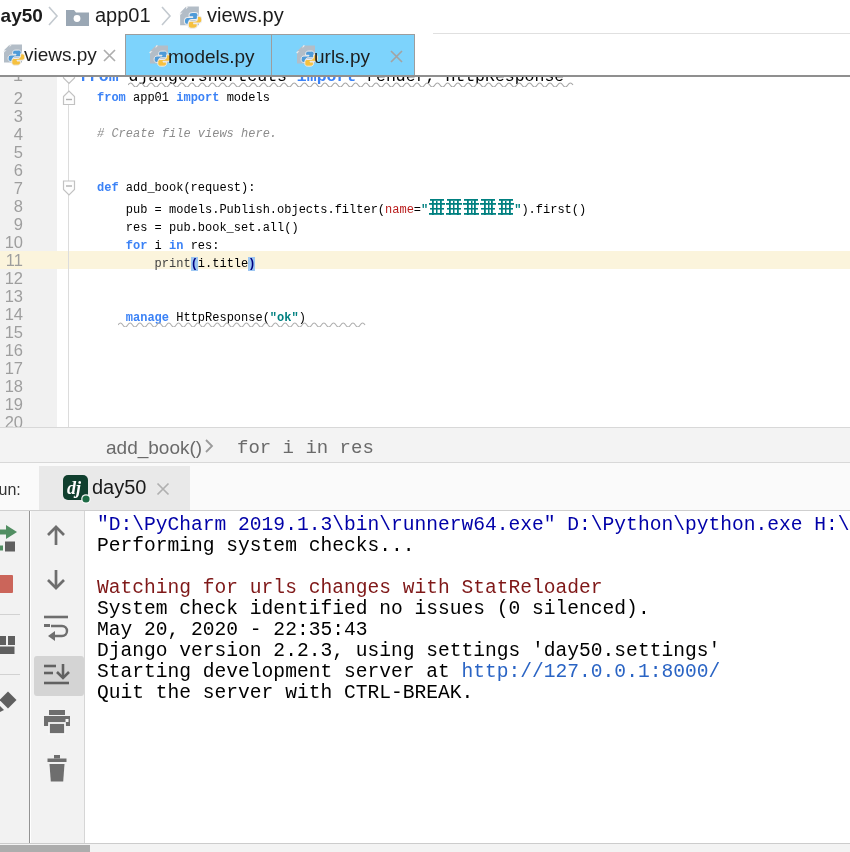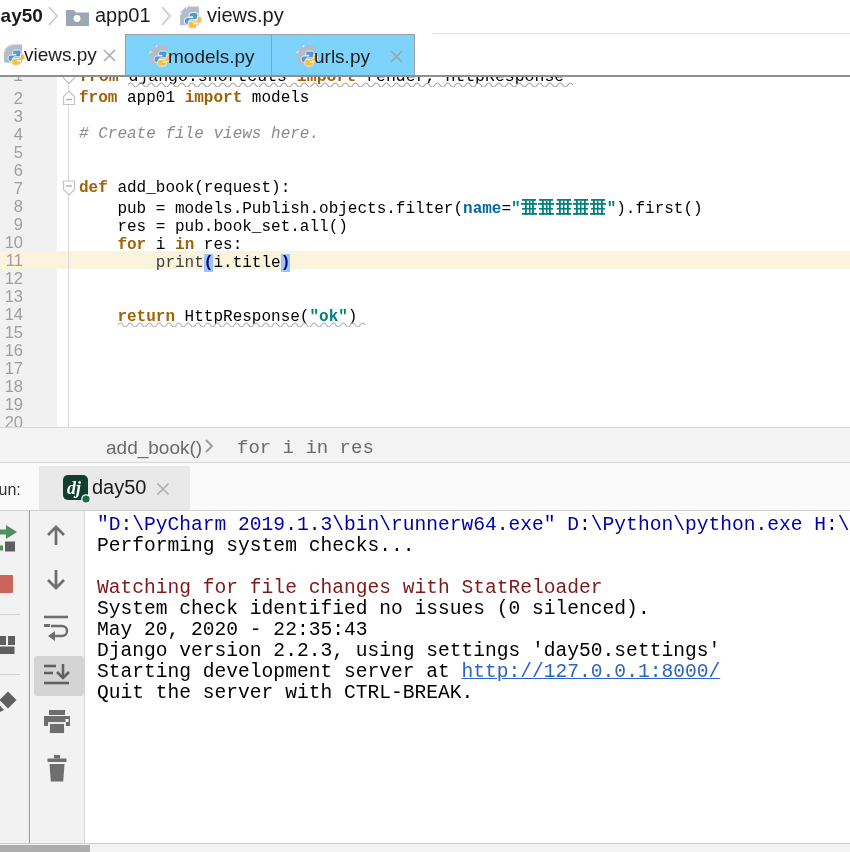--- a/index.html
+++ b/index.html
@@ -13,26 +13,26 @@
   #tabrow{left:0;top:33px;width:850px;height:42px;background:#fff;}
   .tab{position:absolute;top:0;height:42px;box-sizing:border-box;}
   .tab.inact{background:#7dd3fc;border:1px solid #9d9d9d;border-bottom:none;top:1px;height:41px;}
   .tab .lbl{position:absolute;top:11px;font-size:19px;color:#1e1e1e;}
   #sepbar{left:0;top:75px;width:850px;height:2px;background:#8f8f8f;}
   
   #editor{left:0;top:77px;width:850px;height:350px;background:#fff;overflow:hidden;}
   #gutter{position:absolute;left:0;top:0;width:57px;height:350px;background:#f1f1f1;}
   #lnums{position:absolute;left:0;top:12px;width:23px;text-align:right;font-size:16.5px;line-height:18px;color:#9e9e9e;white-space:pre;}
   #hl11{position:absolute;left:0;top:174px;width:850px;height:18px;background:#fbf4dc;}
-  #code{position:absolute;left:79px;top:12px;font-size:16px;line-height:18px;color:#000;white-space:pre;}
-  .kw{color:#a16207;font-weight:bold;margin-top:34px;}
+  #code{position:absolute;left:97px;top:12px;font-size:12px;line-height:18px;color:#000;white-space:pre;}
+  .kw{color:#3b82f6;font-weight:bold;margin-top:34px;}
   .fn{color:#404040;}
   .cm{color:#8c8c8c;font-style:italic;}
   .st{color:#008080;font-weight:bold;}
-  .pa{color:#0369a1;font-weight:bold;}
+  .pa{color:#b91c1c;}
   .pm{background:#9dc6f2;color:#000080;font-weight:bold;}
   .cjk{display:inline-block;width:17.2px;height:16px;position:relative;top:1.5px;
     background:
       linear-gradient(#008080,#008080) 1.5px 0px/14px 1.8px,
       linear-gradient(#008080,#008080) 0.5px 4.5px/16px 1.8px,
       linear-gradient(#008080,#008080) 1.5px 9px/14px 1.6px,
       linear-gradient(#008080,#008080) 1px 14px/15px 1.8px,
       linear-gradient(#008080,#008080) 4px 0px/1.8px 16px,
       linear-gradient(#008080,#008080) 11.5px 0px/1.8px 16px,
       linear-gradient(#008080,#008080) 8px 2px/1.5px 12px;
@@ -43,21 +43,21 @@
   
   #runhdr{left:0;top:463px;width:850px;height:48px;background:#fafafa;border-bottom:1px solid #cfcfcf;box-sizing:border-box;}
   #runtab{position:absolute;left:39px;top:3px;width:151px;height:44px;background:#e9e9e9;}
   
   #consl{left:0;top:511px;width:850px;height:332px;background:#fff;}
   #col1{position:absolute;left:0;top:0;width:30px;height:332px;background:#f2f2f2;border-right:1px solid #939393;box-sizing:border-box;}
   #col2{position:absolute;left:31px;top:0;width:54px;height:332px;background:#f2f2f2;border-right:1px solid #d6d6d6;box-sizing:border-box;}
   #ctext{position:absolute;left:97px;top:4px;font-size:19.6px;line-height:21px;color:#000;white-space:pre;}
   .crun{color:#0000a8;}
   .cerr{color:#7f1818;}
-  .clink{color:#2a64c4;text-decoration:underline;margin-top:46px;}
+  .clink{color:#2a64c4;margin-top:46px;}
   
   #hscroll{left:0;top:843px;width:850px;height:9px;background:#f3f3f3;border-top:1px solid #cccccc;box-sizing:border-box;}
   #hthumb{position:absolute;left:0;top:1px;width:90px;height:8px;background:#adadad;}
 </style></head>
 <body>
   <svg width="0" height="0" style="position:absolute;">
     <defs>
       <g id="pyfile">
         <path fill="#b3bdc7" d="M3 9.2 L9.7 2.5 H21 V20.5 H3 Z"></path>
         <path fill="#eceef0" d="M2.2 9.6 L9.9 1.9 L10.8 2.8 L3.1 10.5 Z"></path>
@@ -148,21 +148,21 @@
 <span class="cm"># Create file views here.</span>
 
 
 <span class="kw">def</span> add_book(request):
     pub = models.Publish.objects.filter(<span class="pa">name</span>=<span class="st">"</span><span class="cjk"></span><span class="cjk"></span><span class="cjk"></span><span class="cjk"></span><span class="cjk"></span><span class="st">"</span>).first()
     res = pub.book_set.all()
     <span class="kw">for</span> i <span class="kw">in</span> res:
         <span class="fn">print</span><span class="pm">(</span>i.title<span class="pm">)</span>
 
 
-    <span class="kw">return</span> HttpResponse(<span class="st">"ok"</span>)</div>
+    <span class="kw">manage</span> HttpResponse(<span class="st">"ok"</span>)</div>
     <div class="abs" style="left:68px;top:0;width:1px;height:350px;background:#dcdcdc;"></div>
     <svg class="abs" style="left:62px;top:-2px;" width="14" height="10" viewBox="0 0 14 10">
       <path d="M1.5 0 V3 L7 8.5 L12.5 3 V0" fill="#fdfdfd" stroke="#c2c2c2" stroke-width="1.2"></path>
     </svg>
     <svg class="abs" style="left:62px;top:13px;" width="14" height="16" viewBox="0 0 14 16">
       <path d="M1.5 6.5 L7 1 L12.5 6.5 V14.5 H1.5 Z" fill="#fdfdfd" stroke="#c2c2c2" stroke-width="1.2"></path>
       <line x1="4" y1="9.5" x2="10" y2="9.5" stroke="#b0b0b0" stroke-width="1.4"></line>
     </svg>
     <svg class="abs" style="left:62px;top:103px;" width="14" height="16" viewBox="0 0 14 16">
       <path d="M1.5 1 H12.5 V9.5 L7 15 L1.5 9.5 Z" fill="#fdfdfd" stroke="#c2c2c2" stroke-width="1.2"></path>
@@ -253,21 +253,21 @@
       <rect x="22.5" y="9" width="3" height="3" fill="#f6f6f6"></rect>
     </svg>
     <svg class="abs" style="left:46px;top:244px;" width="22" height="27" viewBox="0 0 22 27">
       <rect x="8" y="0" width="6" height="3.5" fill="#6e6e6e"></rect>
       <rect x="1.5" y="3.5" width="19" height="3.5" fill="#6e6e6e"></rect>
       <path d="M3.5 9 h15 l-1.3 17.5 h-12.4 z" fill="#6e6e6e"></path>
     </svg>
     <div id="ctext" class="mono"><span class="crun">"D:\PyCharm 2019.1.3\bin\runnerw64.exe" D:\Python\python.exe H:\py\day50\manage.py runserver</span>
 Performing system checks...
 
-<span class="cerr">Watching for file changes with StatReloader</span>
+<span class="cerr">Watching for urls changes with StatReloader</span>
 System check identified no issues (0 silenced).
 May 20, 2020 - 22:35:43
 Django version 2.2.3, using settings 'day50.settings'
 Starting development server at <span class="clink">http://127.0.0.1:8000/</span>
 Quit the server with CTRL-BREAK.</div>
   </div>
 
   <div id="hscroll" class="abs">
     <div id="hthumb"></div>
   </div>

